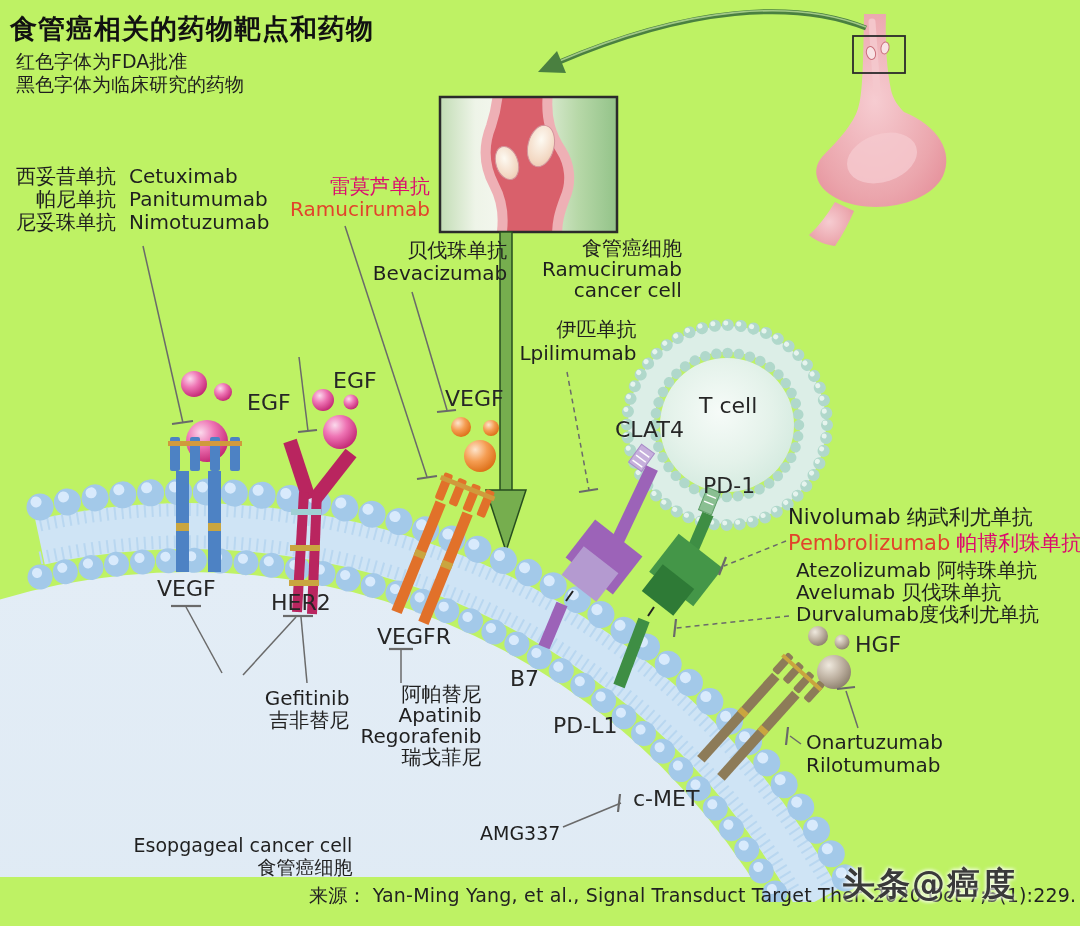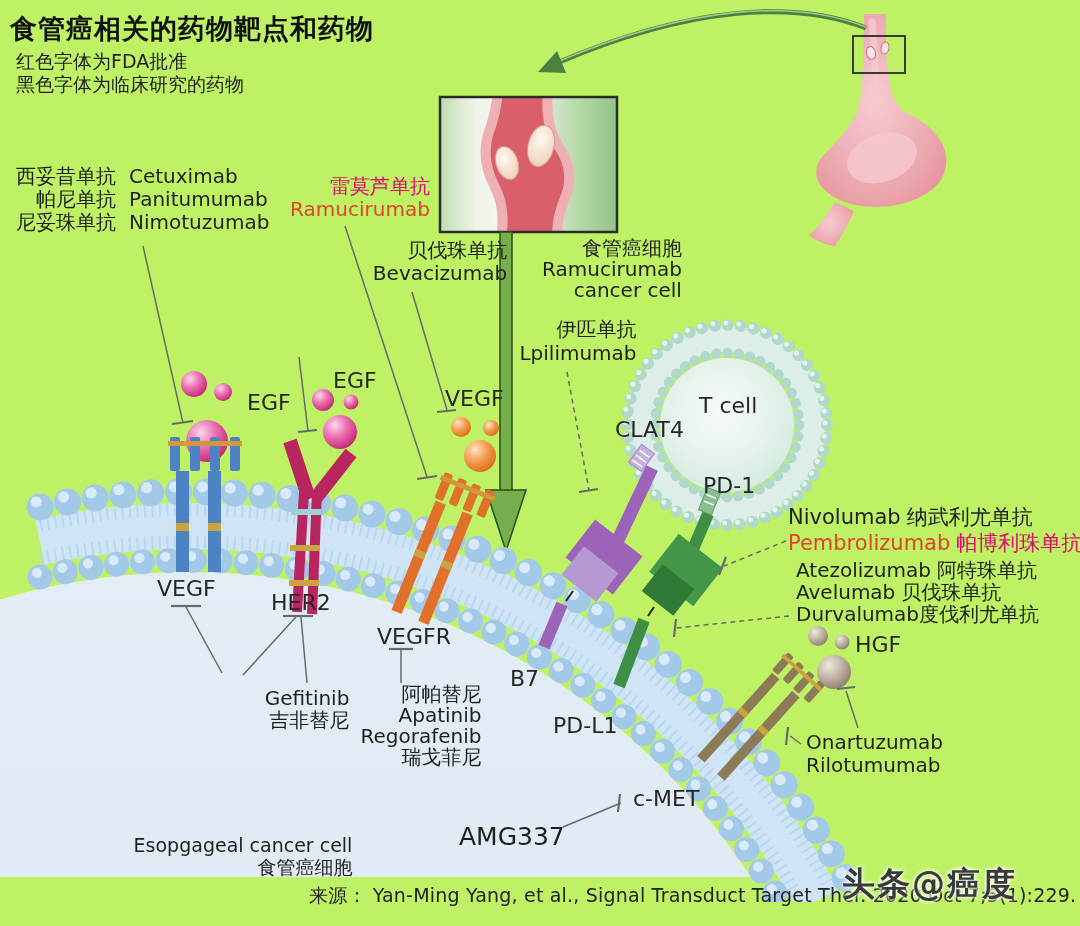--- a/index.html
+++ b/index.html
@@ -345,21 +345,21 @@
   <span class="b">阿帕替尼</span>
   <span class="b">Apatinib</span>
   <span class="b">Regorafenib</span>
   <span class="b">瑞戈菲尼</span>
 </div>
 
 <div class="lbl" style="left:806px;top:731px;line-height:23px">
   <span class="b">Onartuzumab</span>
   <span class="b">Rilotumumab</span>
 </div>
-<div class="lbl" style="left:459px;top:823px;font-size:25px">AMG337</div>
+<div class="lbl" style="left:480px;top:823px;font-size:19px">AMG337</div>
 
 <div class="lbl ctr" style="left:243px;top:834px;line-height:22px;font-size:19px">
   <span class="b">Esopgageal cancer cell</span>
   <span class="b">食管癌细胞</span>
 </div>
 
 <div class="lbl src" style="left:265px;top:885px">来源： Yan-Ming Yang, et al., Signal Transduct Target Ther. 2020 Oct 7;5(1):229.</div>
 <div class="lbl wm" style="left:842px;top:866px">头条@癌度</div>
 
 </div>

